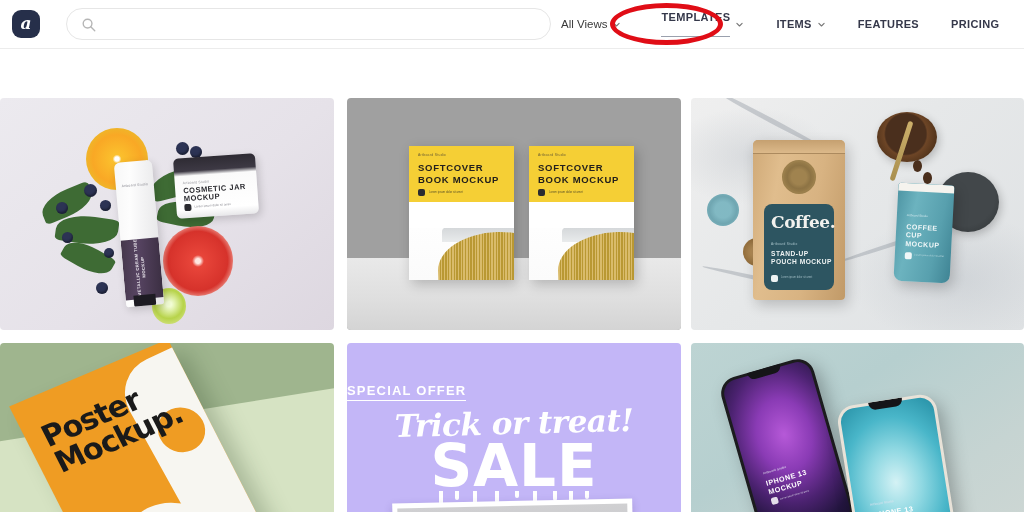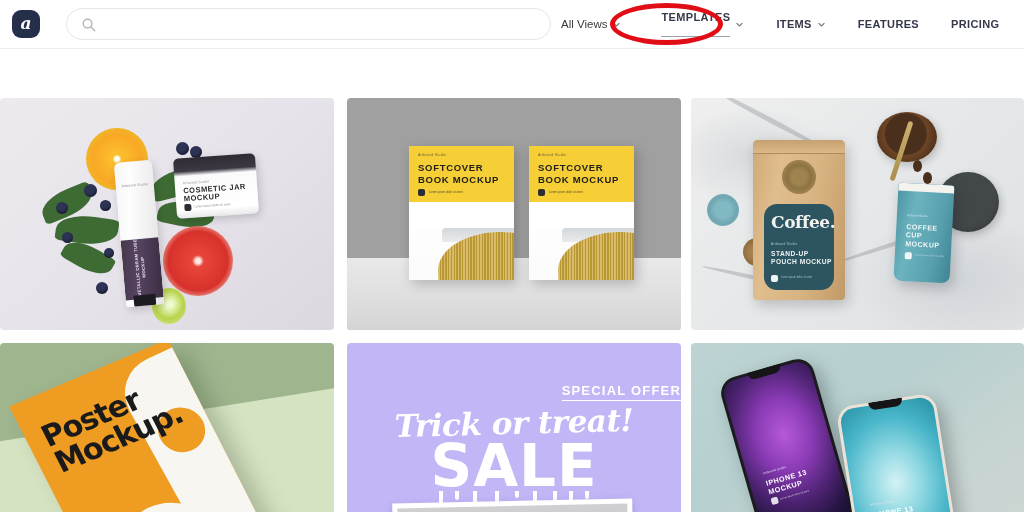--- a/index.html
+++ b/index.html
@@ -240,21 +240,21 @@
   }
   .pouch-badge {
     position: absolute; left: 50%; top: 20px; transform: translateX(-50%);
     width: 34px; height: 34px; border-radius: 50%;
     background: radial-gradient(circle,#a0834f 35%,#8d7344 55%,#a88a52 100%);
     border: 2px solid #9b7f4c;
   }
   .pouch-label {
     position: absolute; left: 11px; top: 64px; width: 70px; height: 86px;
     background: #2d5561;
-    border-radius: 13px;
+    border-radius: 8px;
   }
   .pouch-label .coffee-word {
     position: absolute; left: 7px; top: 8px;
     font-size: 17px; font-weight: 700; color: #f2f2ee; letter-spacing: -.4px;
     font-family: "DejaVu Serif", serif;
   }
   .pouch-label .brand { position: absolute; left: 7px; top: 38px; font-size: 3.2px; color: #a8c3ca; letter-spacing: .3px; }
   .pouch-label .title {
     position: absolute; left: 7px; top: 46px;
     font-size: 6.6px; font-weight: 700; color: #eef3f3;
@@ -363,21 +363,21 @@
     position: absolute; left: -34px; bottom: 92px;
     width: 100px;
     transform: rotate(-90deg);
     font-size: 3px; color: #6d5a30; line-height: 1.6;
   }
 
   
   .t-sale { background: #c3b6f7; }
   .sale-offer {
     position: absolute; left: 0; right: 0; top: 40px;
-    text-align: right;
+    text-align: left;
     font-size: 13px; font-weight: 700; color: #ffffff;
     letter-spacing: 1.2px;
   }
   .sale-offer span { border-bottom: 1.6px solid #ffffff; padding-bottom: 2px; }
   .sale-script {
     position: absolute; left: 0; right: 0; top: 62px;
     text-align: center;
     font-family: "DejaVu Serif", serif;
     font-style: italic; font-weight: 700;
     font-size: 31px; color: #ffffff;

